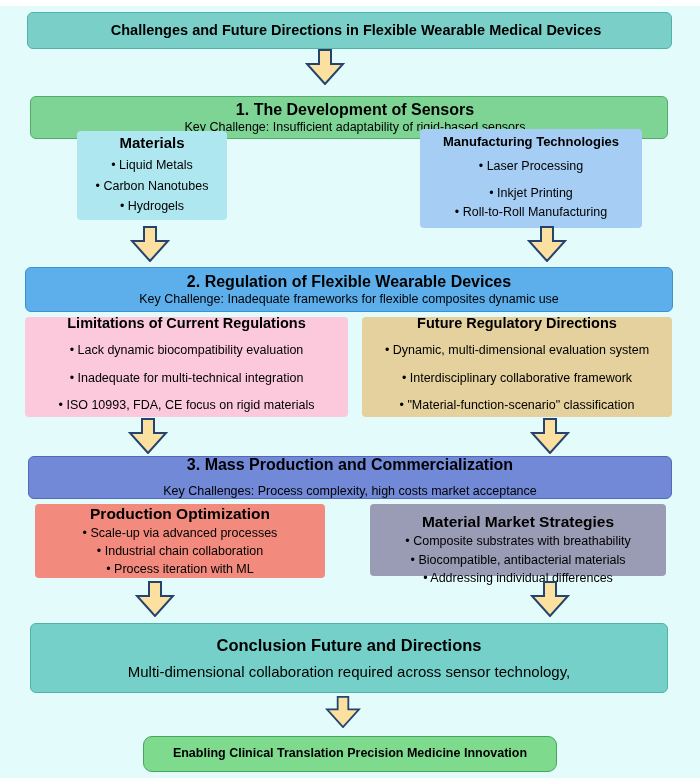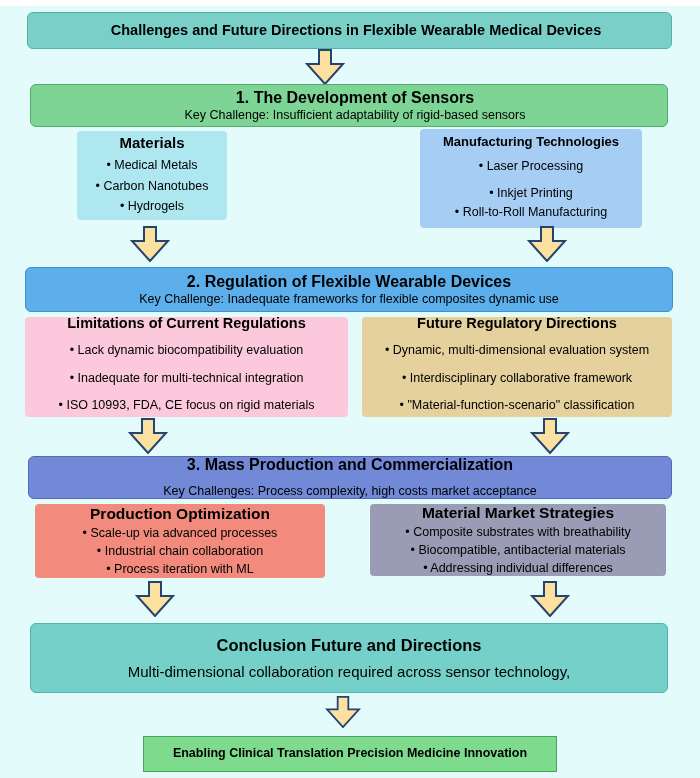--- a/index.html
+++ b/index.html
@@ -5,21 +5,21 @@
   html,body{margin:0;padding:0;}
   body{font-family:"Liberation Sans",sans-serif;color:var(--text,#000);background:#fff;}
   .canvas{position:relative;width:700px;height:778px;background:var(--top_strip,#fff);overflow:hidden;}
   .bg{position:absolute;left:0;top:6px;width:700px;height:772px;background:var(--page_bg,#e3fbfb);}
   .box{position:absolute;box-sizing:border-box;display:flex;flex-direction:column;align-items:center;justify-content:center;text-align:center;border-radius:6px;line-height:1.25;}
   .banner-title{background:var(--title_box);border:1px solid var(--title_border);font-weight:bold;font-size:14.5px;}
   .banner-s1{background:var(--s1_box);border:1px solid var(--s1_border);}
   .banner-s2{background:var(--s2_box);border:1px solid var(--s2_border);}
   .banner-s3{background:var(--s3_box);border:1px solid var(--s3_border);}
   .banner-conclusion{background:var(--conclusion_box);border:1px solid var(--conclusion_border);}
-  .footer-box{background:var(--footer_box);border:1px solid var(--footer_border);font-weight:bold;font-size:12.5px;border-radius:0;}
+  .footer-box{background:var(--footer_box);border:1px solid var(--footer_border);font-weight:bold;font-size:12.5px;border-radius:9px;}
   .section-heading{font-weight:bold;font-size:16px;}
   .section-sub{font-size:12.5px;margin-top:0;}
   .subbox{border-radius:4px;padding:8px 4px;}
   .subbox-title{font-weight:bold;}
   .item{font-size:12.5px;}
   .box-materials{background:var(--materials_box);}
   .box-materials .subbox-title{font-size:15px;margin-bottom:2px;}
   .box-materials .item{line-height:1.65;}
   .box-manufacturing{background:var(--manufacturing_box);}
   .box-manufacturing .subbox-title{font-size:13px;margin-bottom:6px;}
@@ -45,28 +45,28 @@
   <div class="bg"></div>
 
   <div class="box banner-title" style="left:27px;top:12px;width:645px;height:37px;padding-left:13px;">
     <div>Challenges and Future Directions in Flexible Wearable Medical Devices</div>
   </div>
 
   <svg class="arrow" style="left:305px;top:49px;" viewBox="0 0 40 36">
     <path d="M14 1 H26 V15 H38 L20 35 L2 15 H14 Z"></path>
   </svg>
 
-  <div class="box banner-s1" style="left:30px;top:84px;width:638px;height:43px;padding-left:12px;">
+  <div class="box banner-s1" style="left:30px;top:96px;width:638px;height:43px;padding-left:12px;">
     <div class="section-heading">1. The Development of Sensors</div>
     <div class="section-sub">Key Challenge: Insufficient adaptability of rigid-based sensors</div>
   </div>
 
   <div class="box subbox box-materials" style="left:77px;top:131px;width:150px;height:89px;">
     <div class="subbox-title">Materials</div>
-    <div class="item">• Medical Metals</div>
+    <div class="item">• Liquid Metals</div>
     <div class="item">• Carbon Nanotubes</div>
     <div class="item">• Hydrogels</div>
   </div>
 
   <div class="box subbox box-manufacturing" style="left:420px;top:129px;width:222px;height:99px;">
     <div class="subbox-title">Manufacturing Technologies</div>
     <div class="item">• Laser Processing</div>
     <div class="item gap-above">• Inkjet Printing</div>
     <div class="item">• Roll-to-Roll Manufacturing</div>
   </div>
@@ -109,21 +109,21 @@
     <div class="section-sub">Key Challenges: Process complexity, high costs market acceptance</div>
   </div>
 
   <div class="box subbox box-production" style="left:35px;top:504px;width:290px;height:74px;">
     <div class="subbox-title">Production Optimization</div>
     <div class="item">• Scale-up via advanced processes</div>
     <div class="item">• Industrial chain collaboration</div>
     <div class="item">• Process iteration with ML</div>
   </div>
 
-  <div class="box subbox box-market" style="left:370px;top:504px;width:296px;height:72px;">
+  <div class="box subbox box-market" style="left:370px;top:504px;width:296px;height:72px;justify-content:space-between;">
     <div class="subbox-title">Material Market Strategies</div>
     <div class="item">• Composite substrates with breathability</div>
     <div class="item">• Biocompatible, antibacterial materials</div>
     <div class="item">• Addressing individual differences</div>
   </div>
 
   <svg class="arrow" style="left:135px;top:581px;" viewBox="0 0 40 36">
     <path d="M14 1 H26 V15 H38 L20 35 L2 15 H14 Z"></path>
   </svg>
   <svg class="arrow" style="left:530px;top:581px;" viewBox="0 0 40 36">

